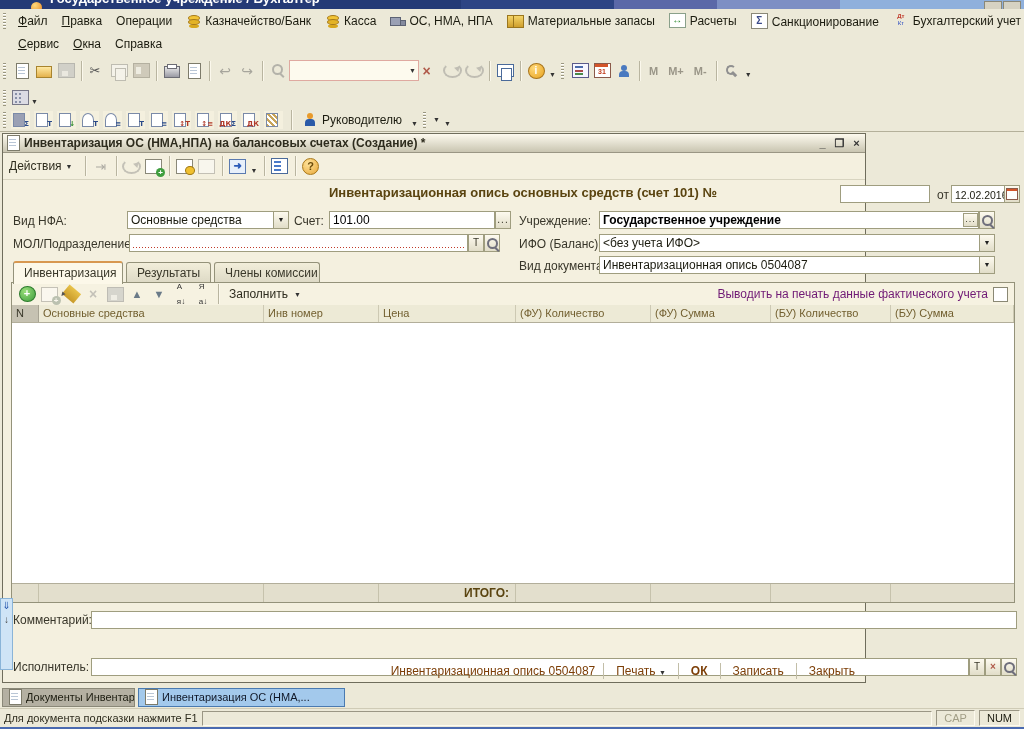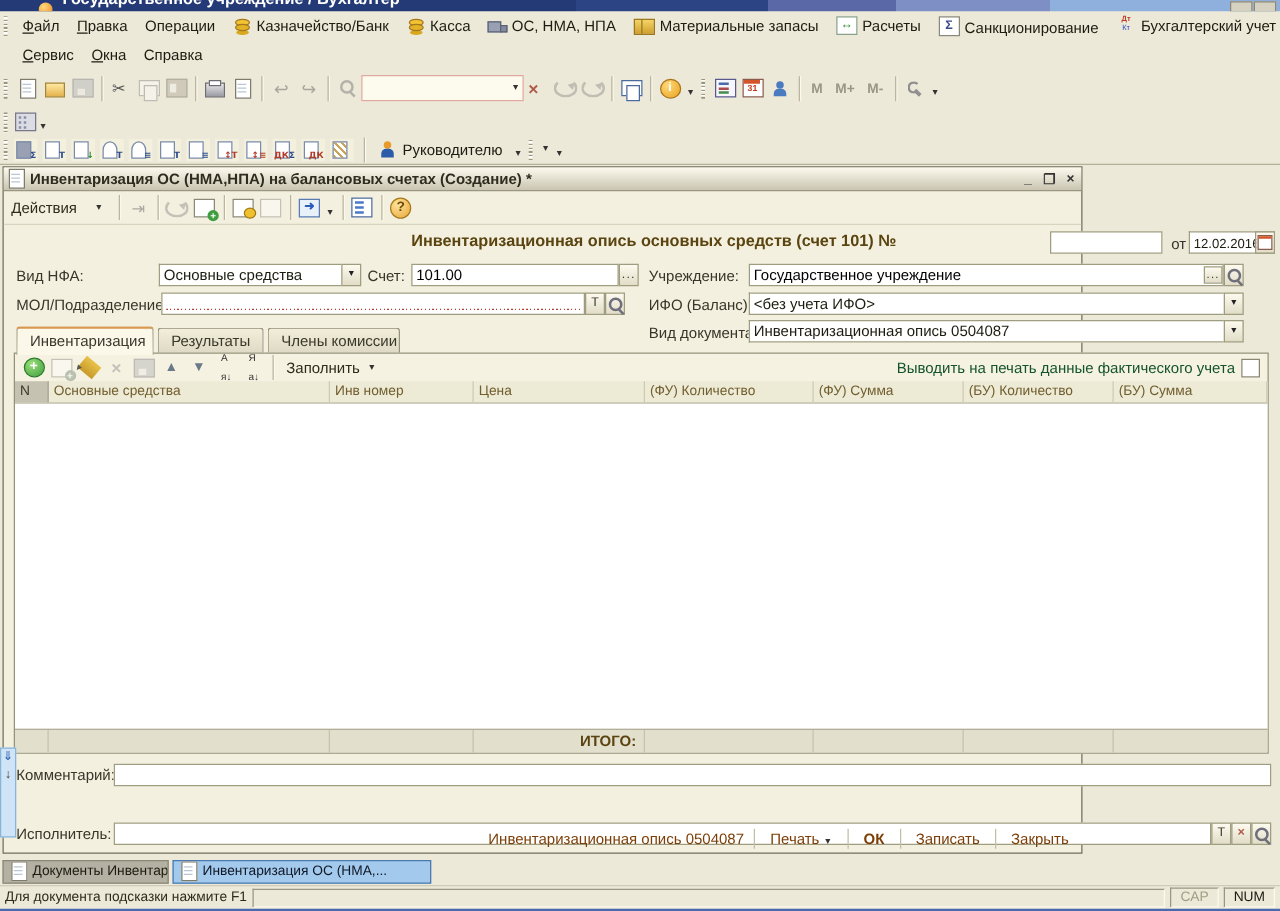--- a/index.html
+++ b/index.html
@@ -90,38 +90,38 @@
   .mem{font-size:11px;font-weight:bold;color:#9a9688;padding:0 5px}
   
   #toolbar2{left:0;top:87px;width:1024px;height:21px;display:flex;align-items:center;font-size:12px}
   #toolbar3{left:0;top:108px;width:1024px;height:23px;display:flex;align-items:center;font-size:12px;border-bottom:1px solid #b4b09a}
   
   #docwin{left:2px;top:133px;width:864px;height:550px;background:#f4f0df;border:1px solid #6f6d5c;box-sizing:border-box}
   #doctitle{left:0;top:0;width:100%;height:19px;background:linear-gradient(#fdfaee,#c9c5b1);border-bottom:1px solid #9a9684;display:flex;align-items:center;box-sizing:border-box}
   #doctitle .t{font-weight:bold;font-size:12px;color:#2e2c1e;margin-left:4px;white-space:nowrap}
   #doctitle .wbt{width:17px;text-align:center;font-size:11px;font-weight:bold;color:#333;flex:0 0 17px}
   #doctoolbar{left:0;top:19px;width:100%;height:27px;display:flex;align-items:center;border-bottom:1px solid #d8d4c0;box-sizing:border-box}
-  .actions{font-size:12px;color:#2e2c1e;padding:2px 6px;display:flex;align-items:center;gap:12px}
+  .actions{font-size:12px;color:#2e2c1e;padding:2px 6px;display:flex;align-items:center;gap:2px}
   
   .formtitle{left:326px;top:51px;font-size:13px;font-weight:bold;color:#5a4410;white-space:nowrap}
   .fld{background:#fff;border:1px solid #9f9d7f;box-sizing:border-box;font:12px "Liberation Sans",sans-serif;padding:1px 3px;height:18px}
   .lbl{font-size:12px;color:#38362a;white-space:nowrap}
   .sq{height:18px;width:16px;background:linear-gradient(#fdfaef,#e1ddc8);border:1px solid #9f9d7f;box-sizing:border-box;font-size:10px;text-align:center;line-height:15px;color:#3a382a;flex:0 0 16px}
   .sq.dots{letter-spacing:1px}
   .combo{display:flex;box-sizing:border-box}
   .combo .val{background:#fff;border:1px solid #9f9d7f;border-right:none;flex:1;font-size:12px;padding:1px 3px;height:18px;box-sizing:border-box;white-space:nowrap;overflow:hidden}
   .combo .arr{width:16px;height:18px;background:linear-gradient(#fdfaef,#e1ddc8);border:1px solid #9f9d7f;box-sizing:border-box;text-align:center;font-size:7px;line-height:16px;color:#222;flex:0 0 16px}
   .redline{background-image:repeating-linear-gradient(to right,#c03a2a 0 1px,transparent 1px 3px);background-repeat:no-repeat;background-size:calc(100% - 6px) 1px;background-position:3px calc(100% - 3px)}
   
   .tab{position:absolute;top:128px;height:21px;box-sizing:border-box;border:1px solid #94927a;border-bottom:none;border-radius:3px 3px 0 0;background:linear-gradient(#f2eeda,#ddd9c5);font-size:12px;color:#3a382a;padding:3px 10px 0;white-space:nowrap}
   .tab.active{background:#fcf8e9;border-top:2px solid #d89850;top:127px;height:23px;z-index:3;font-weight:normal}
   #tabpage{left:8px;top:148px;width:1004px;height:321px;background:#f6f2e1;border:1px solid #94927a;box-sizing:border-box;display:flex;flex-direction:column;z-index:2}
   #tbltoolbar{height:22px;display:flex;align-items:center;padding:0 4px;flex:0 0 22px}
   .fillbtn{font-size:12px;color:#2e2c1e;display:flex;align-items:center;gap:4px;padding:0 6px}
-  .chklbl{font-size:12px;color:#14532d;margin-left:auto;white-space:nowrap}
+  .chklbl{font-size:12px;color:#701a75;margin-left:auto;white-space:nowrap}
   .chk{width:13px;height:13px;background:#fff;border:1px solid #8a8874;margin:0 2px 0 5px;flex:0 0 13px}
   .cols{display:grid;grid-template-columns:27px 225px 115px 137px 135px 120px 120px auto}
   #thead{flex:0 0 17px;background:#edead6;border-bottom:1px solid #b2ae9a;font-size:11px;color:#715e2e}
   #thead .th{border-right:1px solid #cdc9b3;padding:2px 4px;white-space:nowrap;overflow:hidden}
   #thead .th.n{background:#c6c2b2;color:#3a382a;border-right:1px solid #a8a494}
   #tbody{flex:1;background:#fff}
   #ttotal{flex:0 0 17px;background:#e3dfcd;border-top:1px solid #b2ae9a;font-size:11px}
   #ttotal .tc{border-right:1px solid #c6c2ac}
   #ttotal .total{font-weight:bold;color:#5a4410;text-align:right;padding:2px 6px;font-size:12px}
   
@@ -456,21 +456,21 @@
   <span class="abs lbl" style="left:291px;top:80px">Счет:</span>
   <input class="abs fld" style="left: 326px; top: 77px; width: 166px;" value="101.00">
   <span class="abs sq dots" style="left:492px;top:77px">...</span>
 
   <span class="abs lbl" style="left:10px;top:103px">МОЛ/Подразделение:</span>
   <input class="abs fld redline" style="left: 126px; top: 100px; width: 339px;" value="">
   <span class="abs sq" style="left:465px;top:100px">Т</span>
   <span class="abs sq" style="left:481px;top:100px"><span class="ic ic-mag" style="width:12px;height:12px;margin-top:2px"></span></span>
 
   <span class="abs lbl" style="left:516px;top:80px">Учреждение:</span>
-  <input class="abs fld" style="left: 596px; top: 77px; width: 380px;" value="Государственное учреждение">
+  <input class="abs fld" style="left: 596px; top: 77px; width: 380px; font-weight: bold;" value="Государственное учреждение">
   <span class="abs sq dots" style="left:960px;top:79px;height:14px;width:15px;line-height:10px;font-size:9px">...</span>
   <span class="abs sq" style="left:976px;top:77px"><span class="ic ic-mag" style="width:12px;height:12px;margin-top:2px"></span></span>
 
   <span class="abs lbl" style="left:516px;top:103px">ИФО (Баланс):</span>
   <div class="abs combo" style="left:596px;top:100px;width:396px">
     <span class="val">&lt;без учета ИФО&gt;</span>
     <span class="arr">▼</span>
   </div>
 
   <span class="abs lbl" style="left:516px;top:125px">Вид документа:</span>

